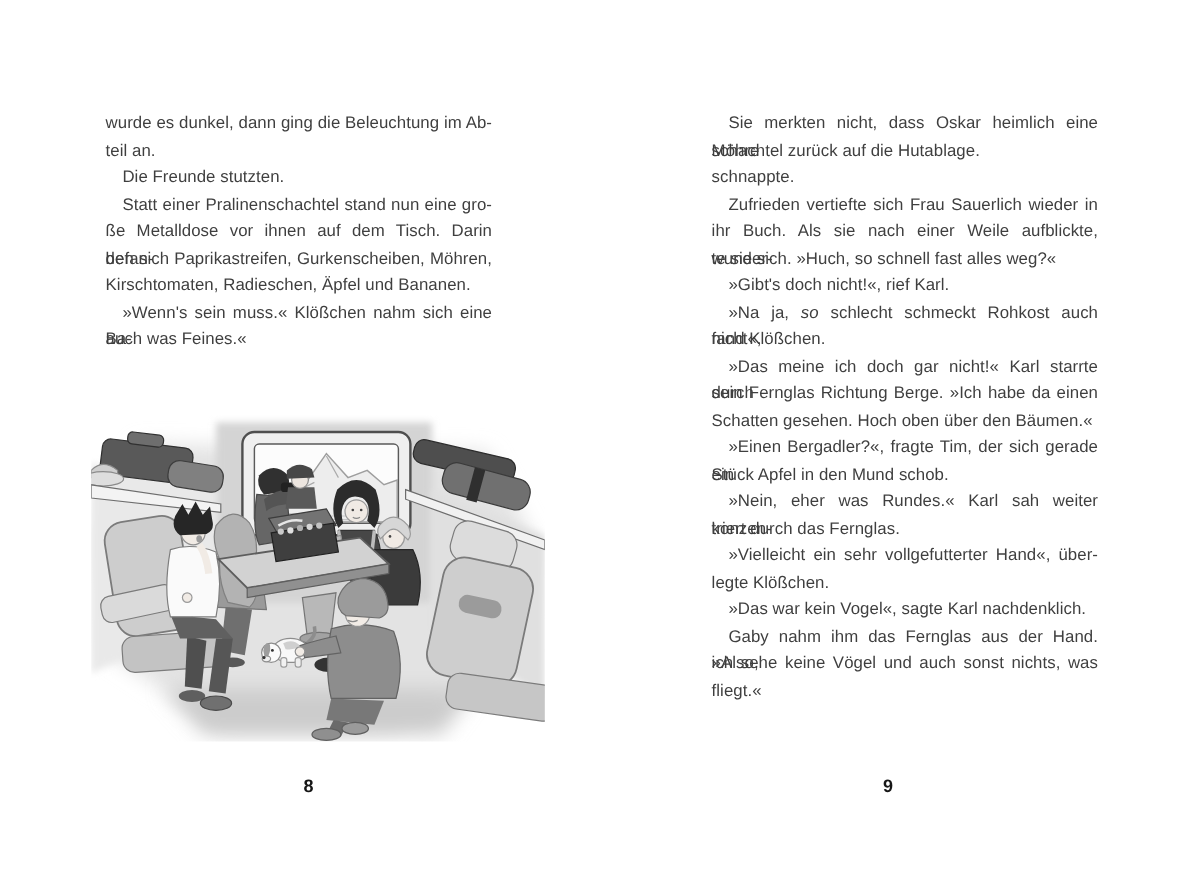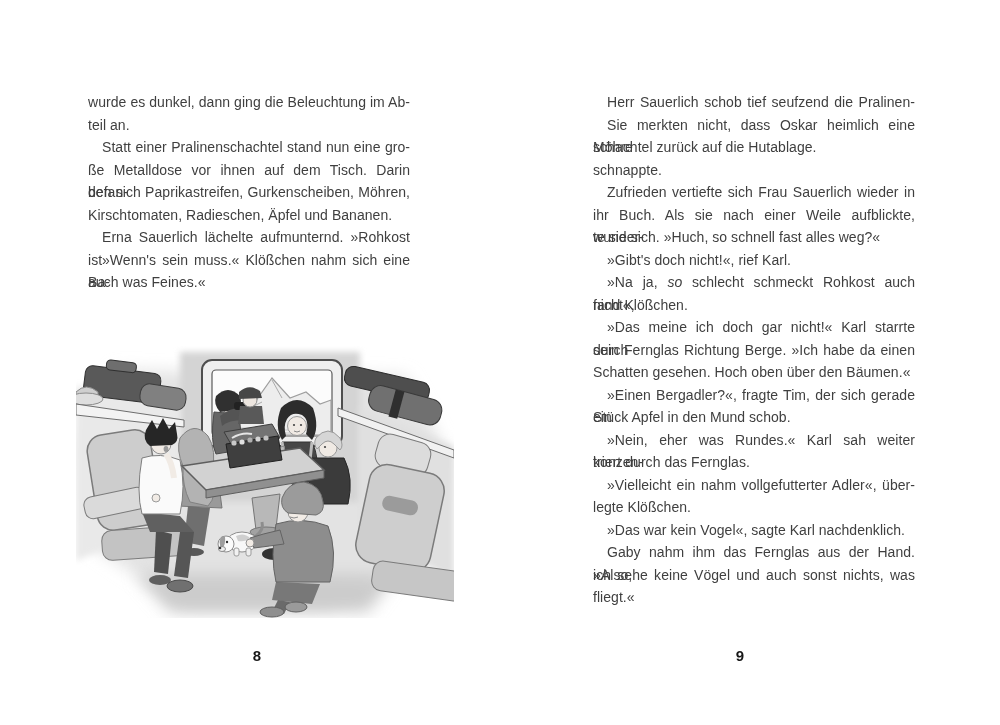--- a/index.html
+++ b/index.html
@@ -37,48 +37,47 @@
   .illustration svg { width:100%; height:100%; display:block; }
 </style>
 </head>
 <body>
 
 <div class="page-spread">
 
   <div class="text-col" id="left-col">
       <div class="line">wurde es dunkel, dann ging die Beleuchtung im Ab-</div>
       <div class="line end">teil an.</div>
+      <div class="line ind end">Die Freunde stutzten.</div>
       <div class="line ind">Statt einer Pralinenschachtel stand nun eine gro-</div>
       <div class="line">ße Metalldose vor ihnen auf dem Tisch. Darin befan-</div>
       <div class="line">den sich Paprikastreifen, Gurkenscheiben, Möhren,</div>
       <div class="line end">Kirschtomaten, Radieschen, Äpfel und Bananen.</div>
-      <div class="line ind">Erna Sauerlich lächelte aufmunternd. »Rohkost ist</div>
       <div class="line ind">»Wenn's sein muss.« Klößchen nahm sich eine Ba-</div>
       <div class="line end">auch was Feines.«</div>
     </div>
 
   <div class="text-col" id="right-col">
-      <div class="line ind">Herr Sauerlich schob tief seufzend die Pralinen-</div>
       <div class="line ind">Sie merkten nicht, dass Oskar heimlich eine Möhre</div>
       <div class="line end">schachtel zurück auf die Hutablage.</div>
       <div class="line end">schnappte.</div>
       <div class="line ind">Zufrieden vertiefte sich Frau Sauerlich wieder in</div>
       <div class="line">ihr Buch. Als sie nach einer Weile aufblickte, wunder-</div>
       <div class="line end">te sie sich. »Huch, so schnell fast alles weg?«</div>
       <div class="line ind end">»Gibt's doch nicht!«, rief Karl.</div>
       <div class="line ind">»Na ja, <em>so</em> schlecht schmeckt Rohkost auch nicht«,</div>
       <div class="line end">fand Klößchen.</div>
       <div class="line ind">»Das meine ich doch gar nicht!« Karl starrte durch</div>
       <div class="line">sein Fernglas Richtung Berge. »Ich habe da einen</div>
       <div class="line end">Schatten gesehen. Hoch oben über den Bäumen.«</div>
       <div class="line ind">»Einen Bergadler?«, fragte Tim, der sich gerade ein</div>
       <div class="line end">Stück Apfel in den Mund schob.</div>
       <div class="line ind">»Nein, eher was Rundes.« Karl sah weiter konzen-</div>
       <div class="line end">triert durch das Fernglas.</div>
-      <div class="line ind">»Vielleicht ein nahm vollgefutterter Adler«, über-</div>
+      <div class="line ind">»Vielleicht ein sehr vollgefutterter Hand«, über-</div>
       <div class="line end">legte Klößchen.</div>
       <div class="line ind end">»Das war kein Vogel«, sagte Karl nachdenklich.</div>
       <div class="line ind">Gaby nahm ihm das Fernglas aus der Hand. »Also,</div>
       <div class="line">ich sehe keine Vögel und auch sonst nichts, was</div>
       <div class="line end">fliegt.«</div>
     </div>
 
   <div class="pagenum" id="num-left">8</div>
 
   <div class="pagenum" id="num-right">9</div>

